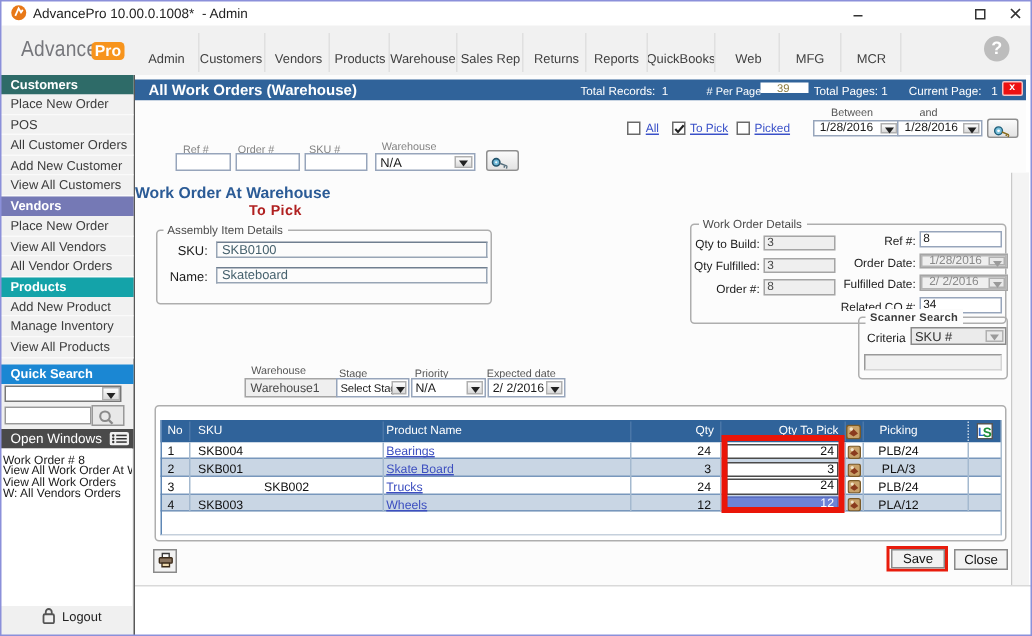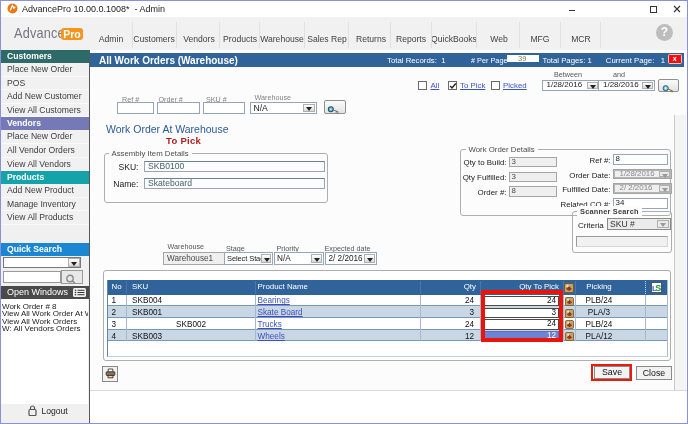--- a/index.html
+++ b/index.html
@@ -84,26 +84,27 @@
     <div class="ms" style="left:518px;"></div>
     <div class="ms" style="left:559px;"></div>
     <div class="ms" style="left:599px;"></div>
     <div class="abs" style="left:655px;top:7px;width:17px;height:17px;border-radius:50%;background:#bdbdbd;color:#fff;font-weight:bold;font-size:12px;text-align:center;line-height:17px;">?</div>
   </div>
 
   <div class="abs" style="left:0;top:50px;width:89px;height:374px;background:#f0f0f0;border-right:1px solid #585858;">
     <div class="hdr" style="background:#2e6b68;">Customers</div>
     <div class="sideitem">Place New Order</div>
     <div class="sideitem">POS</div>
+    <div class="sideitem">All Customer Orders</div>
     <div class="sideitem">Add New Customer</div>
     <div class="sideitem">View All Customers</div>
     <div class="hdr" style="background:#7579b5;">Vendors</div>
     <div class="sideitem">Place New Order</div>
+    <div class="sideitem">View All Vendors</div>
     <div class="sideitem">All Vendor Orders</div>
-    <div class="sideitem">View All Vendors</div>
     <div class="hdr" style="background:#14a3a9;">Products</div>
     <div class="sideitem">Add New Product</div>
     <div class="sideitem">Manage Inventory</div>
     <div class="sideitem">View All Products</div>
     <div class="hdr" style="background:#1b87d3;position:absolute;left:0;top:193px;width:82px;">Quick Search</div>
     <div class="abs" style="left:3px;top:207px;width:76px;height:9px;background:#fff;border:1px solid #777;">
       <div class="dd" style="width:10px;right:0;top:0;bottom:0;"></div>
     </div>
     <div class="abs" style="left:3px;top:221px;width:56px;height:10px;background:#fff;border:1px solid #999;"></div>
     <div class="abs" style="left:61px;top:220px;width:20px;height:12px;background:#e8e8e8;border:1px solid #999;">
@@ -186,21 +187,21 @@
     <div class="inp" style="left:508px;top:13.5px;width:51px;height:8.5px;line-height:8.5px;padding-left:4px;font-size:8px;">1/28/2016<div class="dd" style="width:9px;"></div></div>
     <div class="keybtn" style="left:568px;top:12.5px;width:18.5px;height:10.5px;">
       <svg width="18" height="10" viewBox="0 0 22 13">
           <circle cx="8" cy="5.5" r="3.4" fill="#79c0dc" stroke="#1f5f7a" stroke-width="1.2"></circle>
           <circle cx="8" cy="5.5" r="1.2" fill="#fff"></circle>
           <path d="M11 6.5 L17 9 M15 8.2 L14.5 10 M16.8 9 L16.3 10.8" stroke="#8a6d1e" stroke-width="1.3" fill="none"></path>
         </svg>
     </div>
   </div>
 
-  <div class="abs" style="left:106px;top:123px;font-size:10.5px;font-weight:normal;color:#2b5b96;">Work Order At Warehouse</div>
+  <div class="abs" style="left:90px;top:123px;font-size:10.5px;font-weight:bold;color:#2b5b96;">Work Order At Warehouse</div>
   <div class="abs" style="left:166px;top:135px;font-size:9.5px;font-weight:bold;color:#b02020;letter-spacing:0.3px;">To Pick</div>
 
   <div class="fs" style="left:103.5px;top:152.5px;width:222px;height:48px;">
     <div class="lg" style="left:4px;">Assembly Item Details</div>
     <div class="lbl" style="left:0px;top:8.5px;width:34px;">SKU:</div>
     <div class="inp ains" style="left:39.5px;top:7.5px;width:176px;">SKB0100</div>
     <div class="lbl" style="left:0px;top:25px;width:34px;">Name:</div>
     <div class="inp ains" style="left:39.5px;top:24px;width:176px;">Skateboard</div>
   </div>
 

